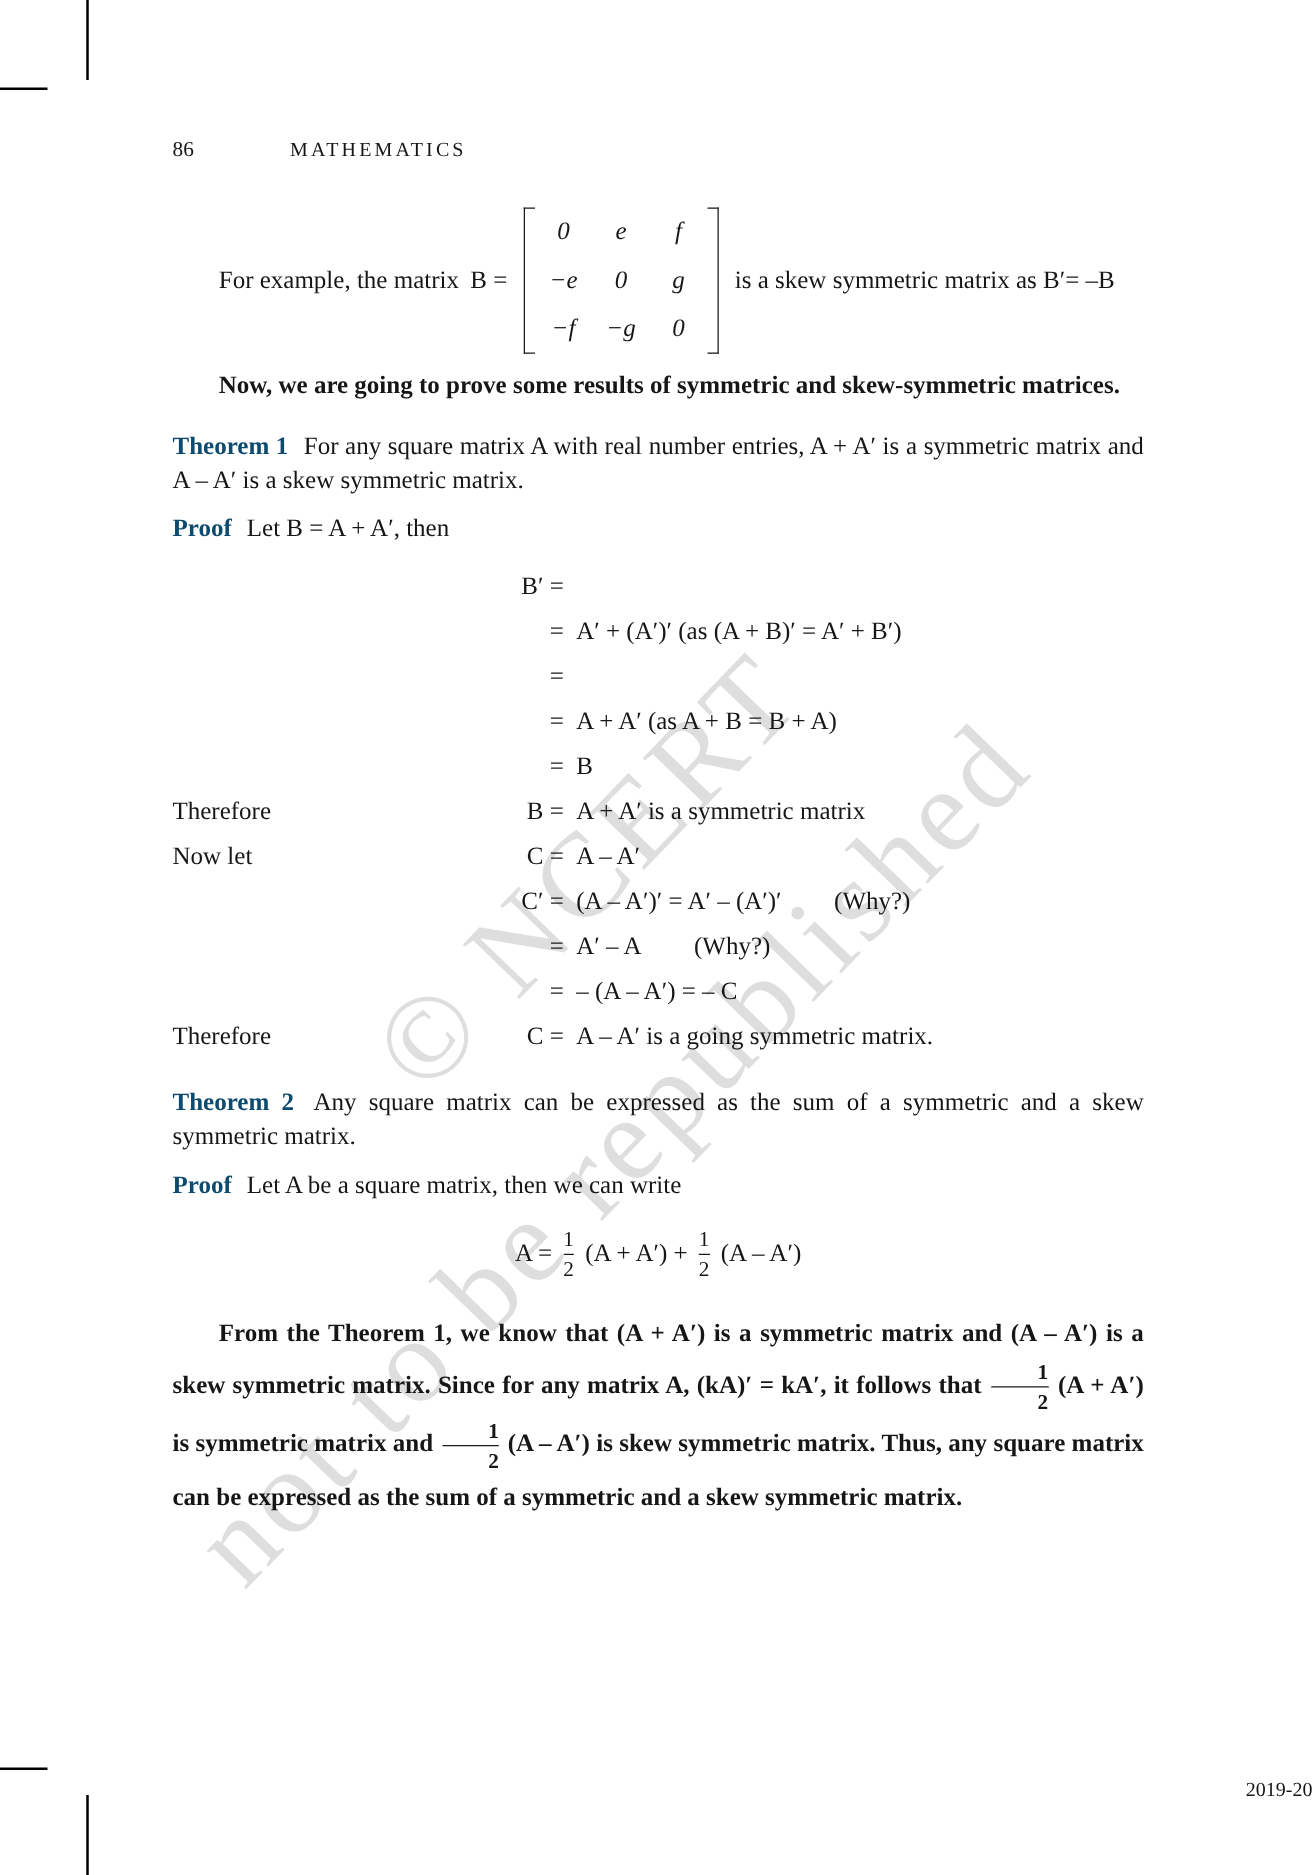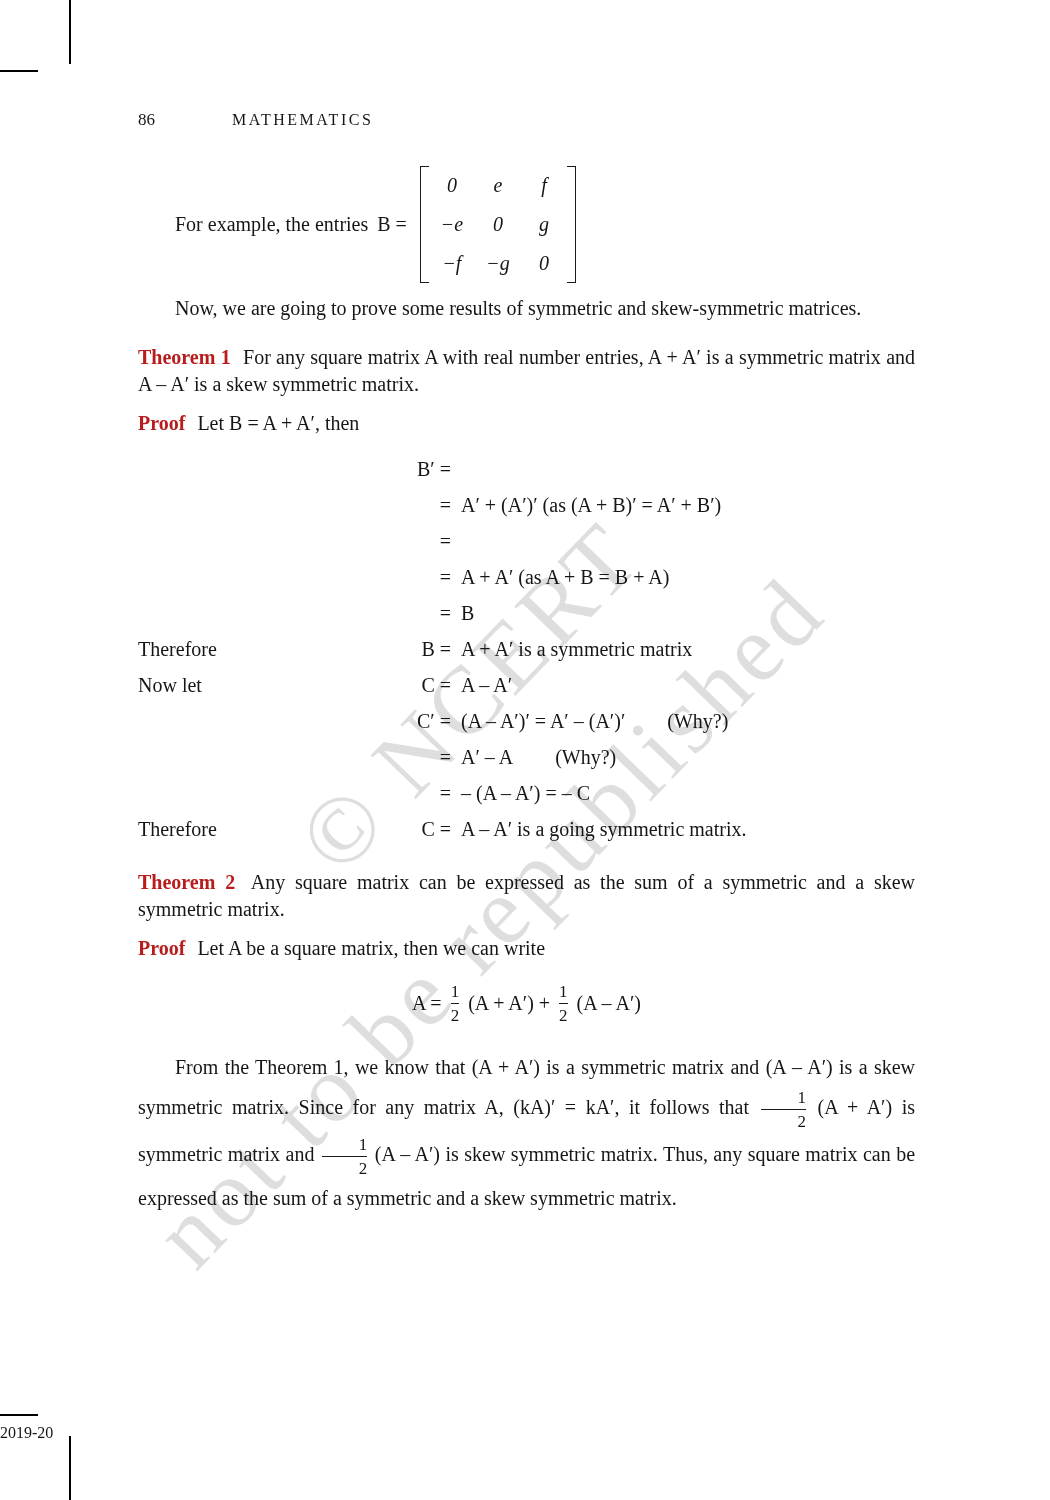--- a/index.html
+++ b/index.html
@@ -44,25 +44,25 @@
   .bracket { width:9px; border:1.6px solid #1a1a1a; }
   .bracket-left  { border-right:none; }
   .bracket-right { border-left:none; }
   .matrix-grid { display:grid; grid-template-columns:repeat(3, 46px); }
   .matrix-cell {
     height:39px; display:flex; align-items:center; justify-content:center;
     font-style:italic; font-size:20px;
   }
 
   .para { font-size:20px; line-height:27px; text-align:justify; }
-  .indent { text-indent:37px; }
+  .indent { text-indent:37px;font-weight:bold; }
   .intro-para { margin-top:12px; }
 
   .thm { margin-top:22px; font-size:20px; line-height:27px; text-align:justify; }
-  .thm-label { color:#b91c1c; font-weight:bold; margin-right:7px; }
+  .thm-label { color:#0c4a6e; font-weight:bold; margin-right:7px; }
   .proof-line { margin-top:12px; font-size:20px; line-height:27px; }
 
   .derivation { margin-top:14px; }
   .drow { display:grid; grid-template-columns:257px 56px 1fr; font-size:20px; line-height:36px; }
   .dlhs { text-align:right; }
   .drhs { padding-left:10px; }
   .dnote { margin-left:42px; }
 
   .formula-row {
     margin-top:18px;
@@ -73,21 +73,21 @@
     display:inline-block; vertical-align:middle; text-align:center;
     font-size:17px; line-height:23px; padding:0 2px;
   }
   .frac .num { display:block; }
   .frac .den { display:block; border-top:1.5px solid #1a1a1a; }
 
   .closing { margin-top:22px; font-size:20px; line-height:37px; text-align:justify; }
 
   .footer {
     position:absolute; left:0; right:0; top:1424px;
-    text-align:left; font-size:16px; z-index:1;
+    text-align:right; font-size:16px; z-index:1;
   }
 </style>
 </head>
 <body>
 
 <div class="page">
 
   <div class="watermark wm1">© NCERT</div>
   <div class="watermark wm2">not to be republished</div>
 
@@ -97,37 +97,38 @@
   <div class="crop" style="left:69px; top:1436px; width:2px; height:64px;"></div>
 
   <div class="content">
 
     <div class="header-row">
       <span>86</span>
       <span class="running-title">MATHEMATICS</span>
     </div>
 
     <div class="example-row">
-      <span>For example, the entries</span>
+      <span>For example, the matrix</span>
       <span>B =</span>
       <span class="matrix">
         <span class="bracket bracket-left"></span>
         <span class="matrix-grid">
           <span class="matrix-cell">0</span>
           <span class="matrix-cell">e</span>
           <span class="matrix-cell">f</span>
           <span class="matrix-cell">−e</span>
           <span class="matrix-cell">0</span>
           <span class="matrix-cell">g</span>
           <span class="matrix-cell">−f</span>
           <span class="matrix-cell">−g</span>
           <span class="matrix-cell">0</span>
         </span>
         <span class="bracket bracket-right"></span>
       </span>
+      <span>is a skew symmetric matrix as B′= –B</span>
     </div>
 
     <p class="para indent intro-para">Now, we are going to prove some results of symmetric and skew-symmetric matrices.</p>
 
     <p class="thm">
       <span class="thm-label">Theorem 1</span>
       <span>For any square matrix A with real number entries, A + A′ is a symmetric matrix and A – A′ is a skew symmetric matrix.</span>
     </p>
 
     <p class="proof-line">

